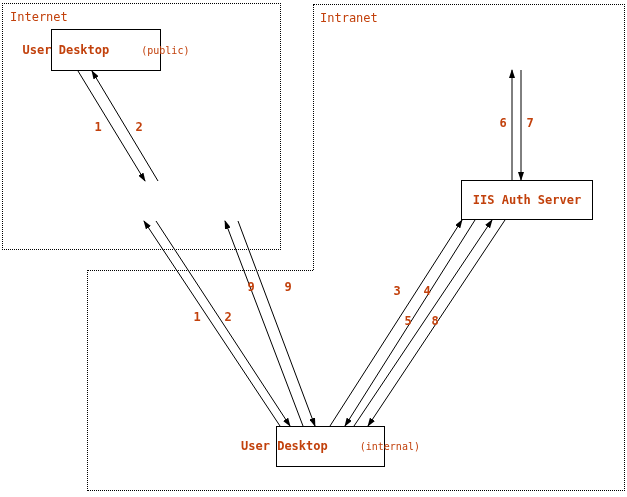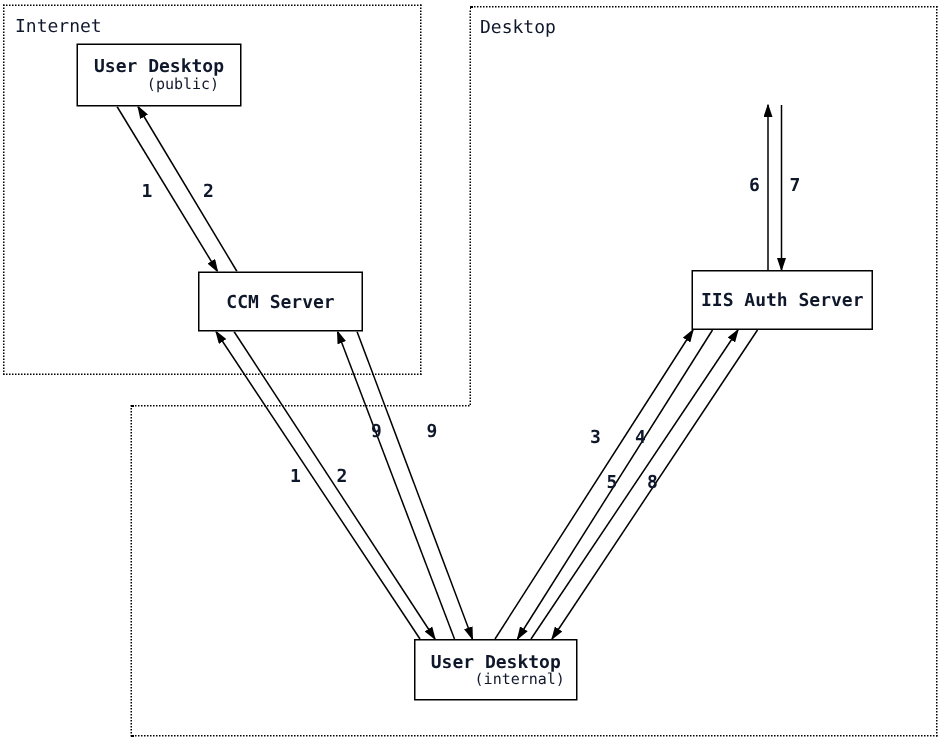--- a/index.html
+++ b/index.html
@@ -1,41 +1,41 @@
 <!DOCTYPE html>
 <html><head>
 <meta charset="utf-8">
 <style>
   html,body { margin:0; padding:0; background:#ffffff; }
   .diagram {
     position:relative; width:627px; height:497px; background:#ffffff;
-    font-family:"DejaVu Sans Mono","Liberation Mono",monospace; color:#0f172a;
+    font-family:"DejaVu Sans Mono","Liberation Mono",monospace; color:#c2410c;
     overflow:hidden;
   }
   .edges-svg { position:absolute; left:0; top:0; width:627px; height:497px; }
   .zone { position:absolute; box-sizing:border-box; }
   #zone-internet { left:2px; top:3px; width:279px; height:247px; border:1px dotted #000; }
   #zone-intranet { left:313px; top:4px; width:312px; height:487px; border-top:1px dotted #000; border-right:1px dotted #000; }
   #zone-intranet-left-edge { left:313px; top:4px; width:0; height:266px; border-left:1px dotted #000; }
   #zone-internal { left:87px; top:270px; width:538px; height:221px; border-left:1px dotted #000; border-bottom:1px dotted #000; }
   #zone-internal-top-edge { left:87px; top:270px; width:226px; height:0; border-top:1px dotted #000; }
   .zone-label { position:absolute; font-size:12px; line-height:12px; white-space:nowrap; }
   #label-internet { left:10px; top:11px; }
   #label-intranet { left:320px; top:12px; }
   .node {
     position:absolute; box-sizing:border-box; border:1px solid #000; background:#fff;
-    display:flex; flex-direction:column; align-items:center; justify-content:center;
+    display:flex; flex-direction:row; align-items:center; justify-content:center;
     text-align:center;
   }
   .node .title { font-size:12px; font-weight:bold; line-height:13px; white-space:nowrap; }
   .node .subtitle { font-size:10px; line-height:11px; white-space:nowrap;margin-left:32px; }
   #node-user-desktop-public { left:51px;  top:29px;  width:110px; height:42px; }
   #node-ccm-server          { left:132px; top:181px; width:110px; height:40px; }
   #node-nt-domain-server    { left:462px; top:28px;  width:109px; height:42px; }
-  #node-iis-auth-server     { left:461px; top:180px; width:121px; height:40px; }
+  #node-iis-auth-server     { left:461px; top:180px; width:132px; height:40px; }
   #node-user-desktop-internal { left:276px; top:426px; width:109px; height:41px; }
   .edge-label {
     position:absolute; transform:translate(-50%,-50%);
     font-size:12px; font-weight:bold; line-height:12px; white-space:nowrap;
   }
 </style>
 </head>
 <body>
 
 <div class="diagram">
@@ -66,28 +66,25 @@
     <line x1="521" y1="70" x2="521" y2="180" stroke="#000" stroke-width="1" marker-end="url(#arrow)"></line>
   </svg>
 
   <div class="zone" id="zone-internet"></div>
   <div class="zone" id="zone-intranet"></div>
   <div class="zone" id="zone-intranet-left-edge"></div>
   <div class="zone" id="zone-internal"></div>
   <div class="zone" id="zone-internal-top-edge"></div>
 
   <span class="zone-label" id="label-internet">Internet</span>
-  <span class="zone-label" id="label-intranet">Desktop</span>
+  <span class="zone-label" id="label-intranet">Intranet</span>
 
   <div class="node" id="node-user-desktop-public">
     <span class="title">User Desktop</span>
     <span class="subtitle">(public)</span>
-  </div>
-  <div class="node" id="node-ccm-server">
-    <span class="title">CCM Server</span>
   </div>
   <div class="node" id="node-iis-auth-server">
     <span class="title">IIS Auth Server</span>
   </div>
   <div class="node" id="node-user-desktop-internal">
     <span class="title">User Desktop</span>
     <span class="subtitle">(internal)</span>
   </div>
 
   <span class="edge-label" style="left:98px;  top:127px;">1</span>

